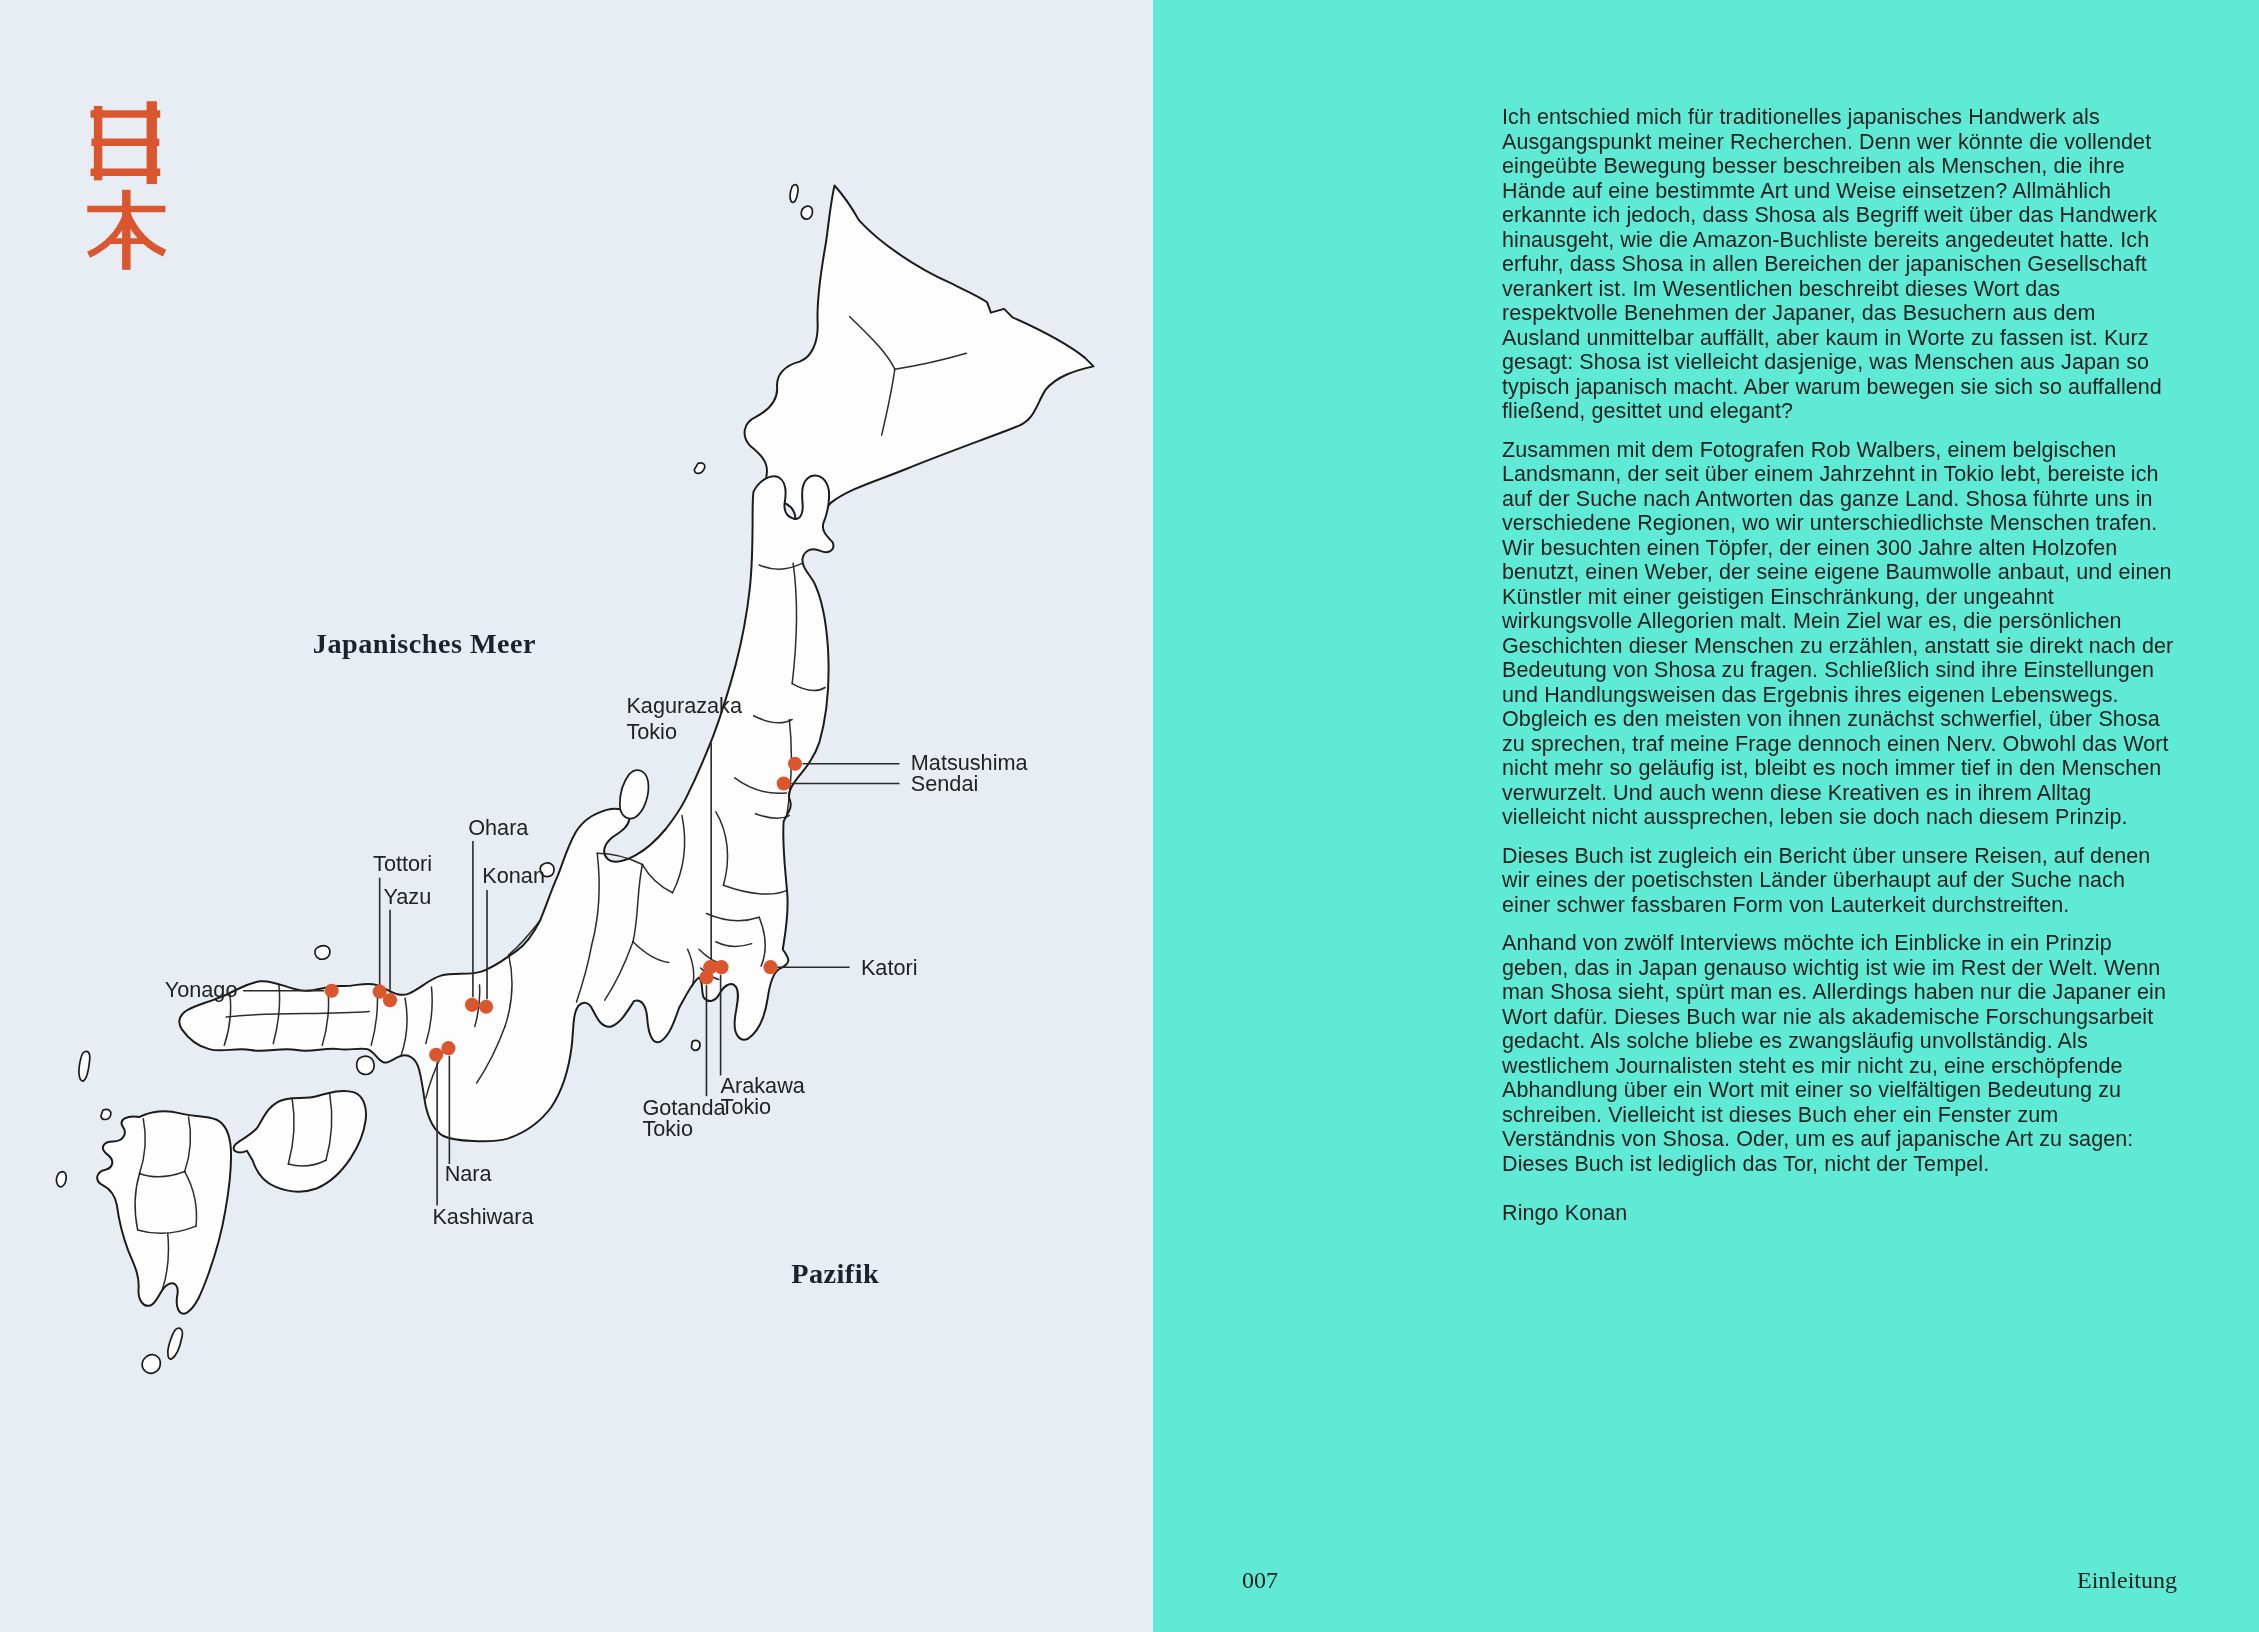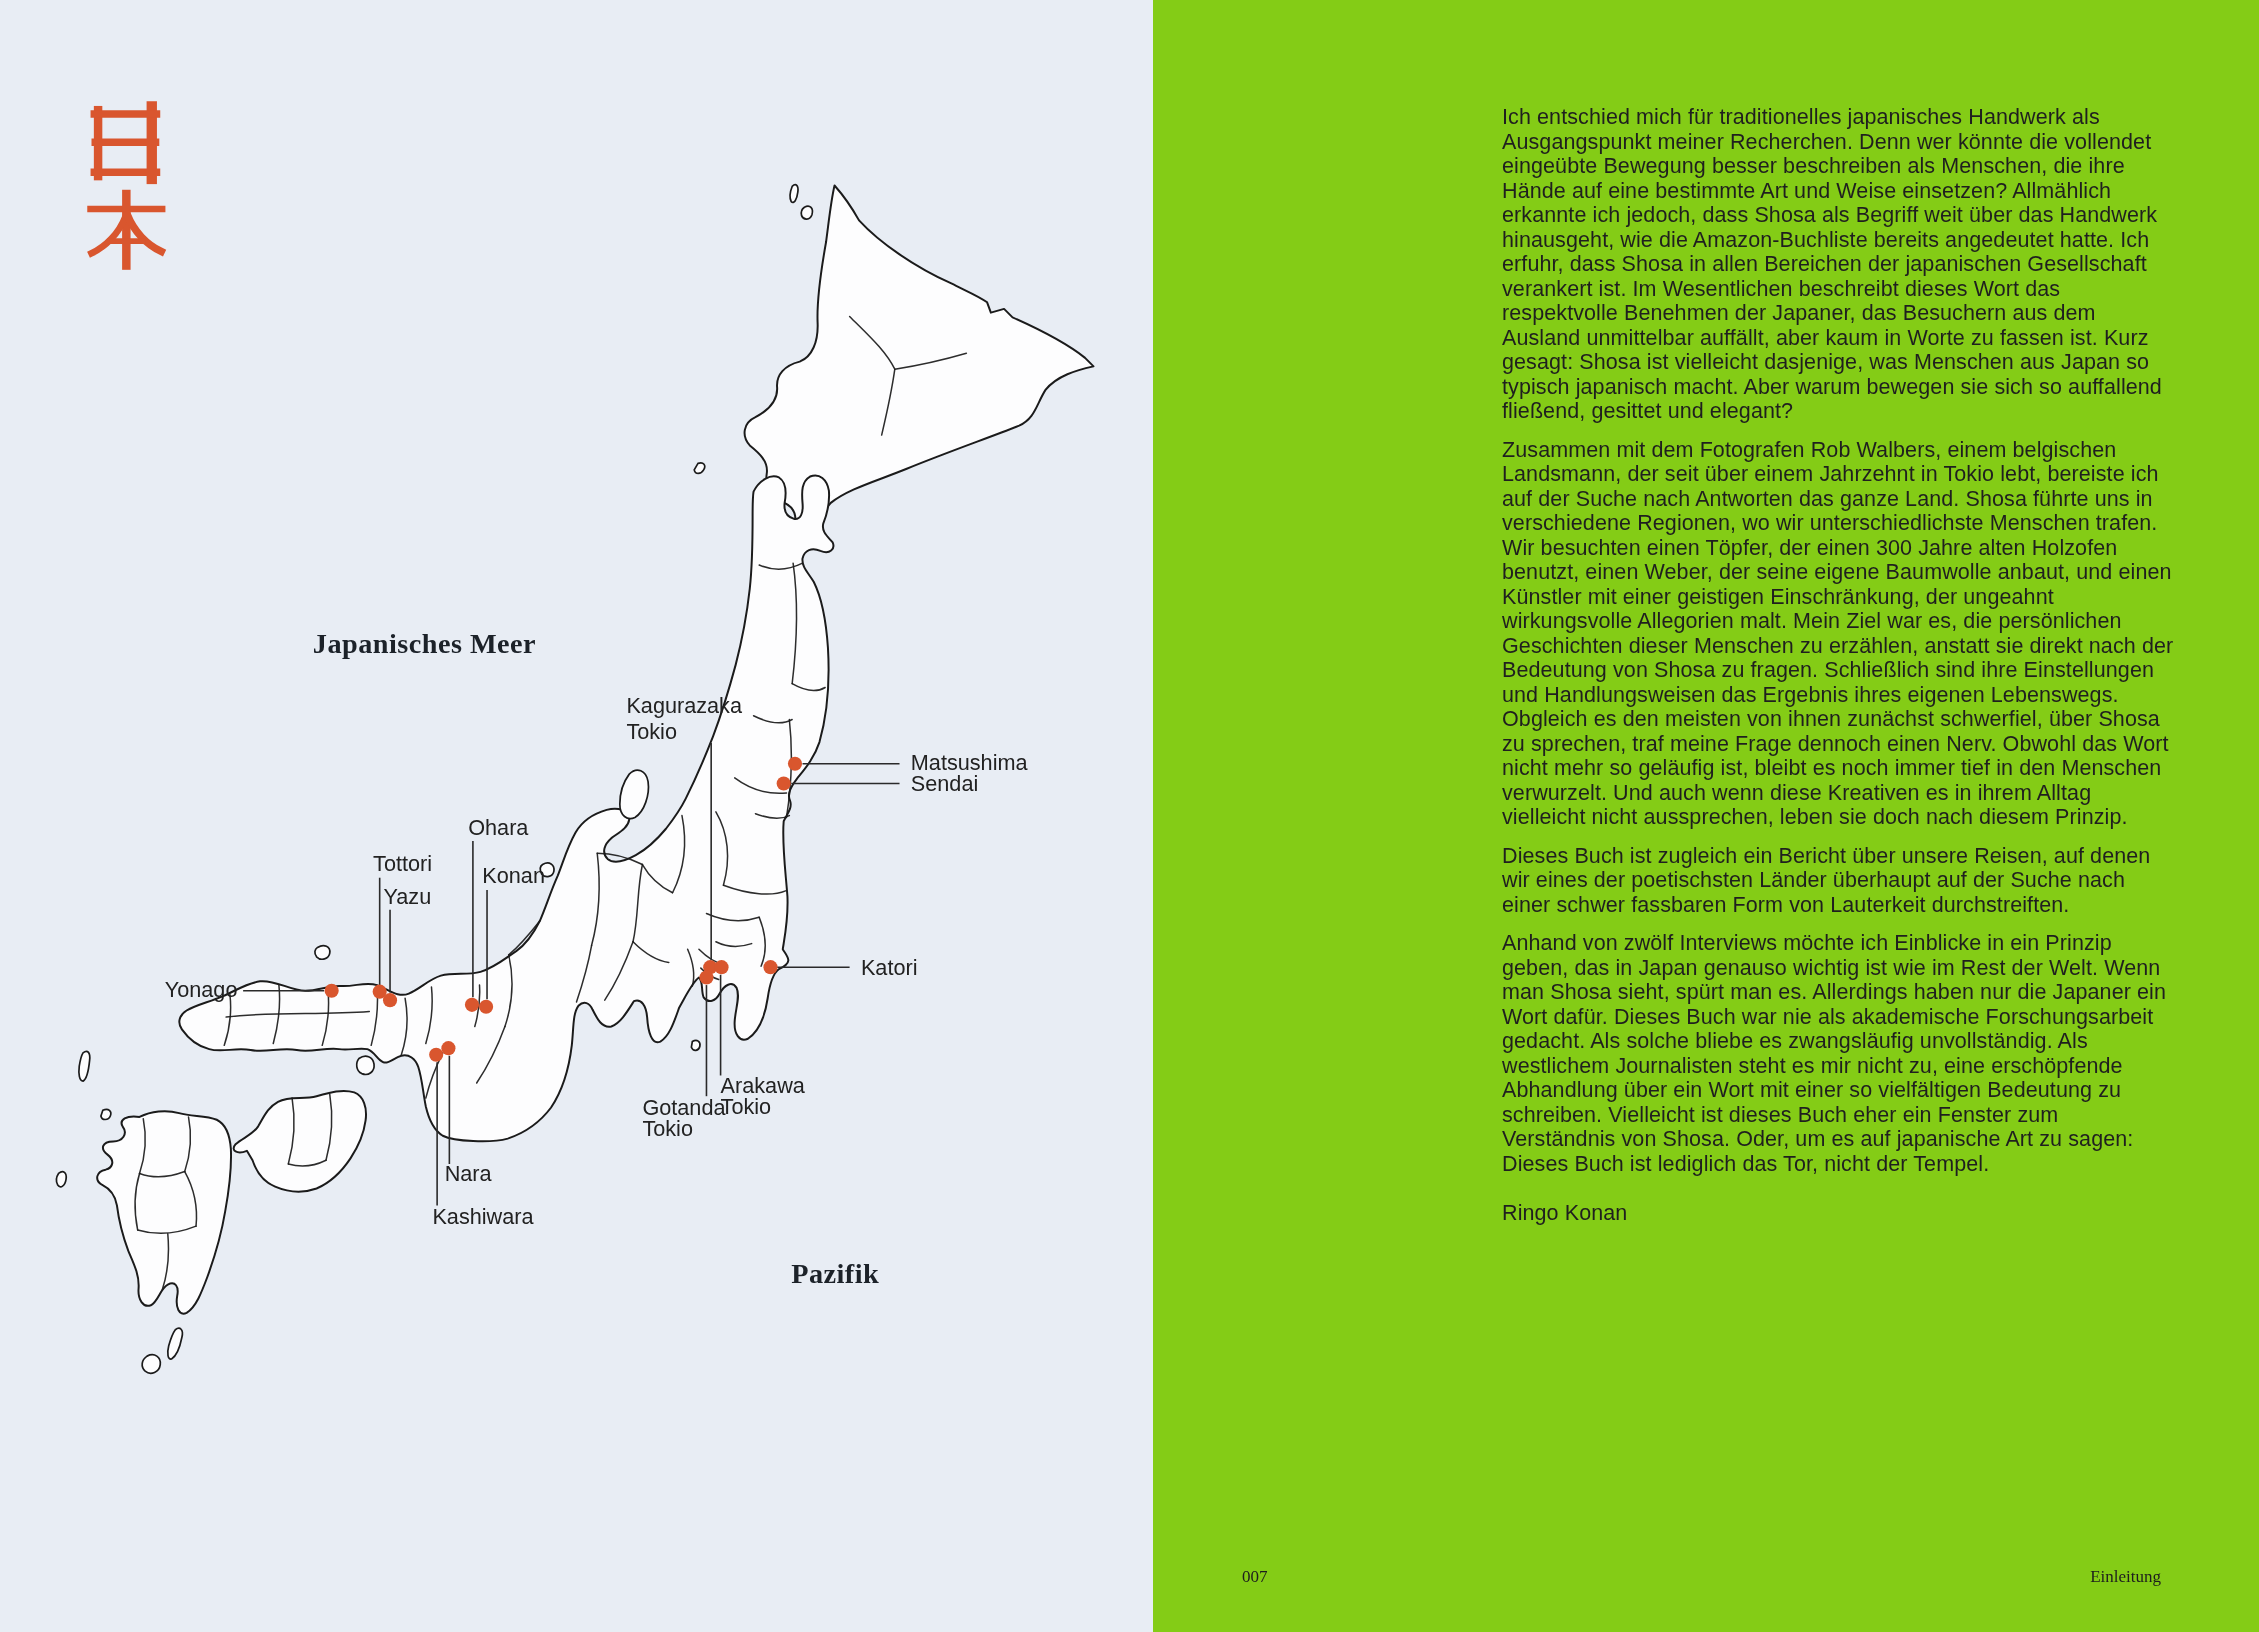--- a/index.html
+++ b/index.html
@@ -7,21 +7,21 @@
     width:2260px;height:1633px;overflow:hidden;display:flex;
     font-family:"Liberation Sans",sans-serif;
     background:#ffffff;
   }
   :root{ --accent:#d9562e; --left-bg:#e8edf4; --ink:#1f1f1f; --line:#222222; }
   .page-left{
     position:relative;width:1153px;height:1633px;background:var(--left-bg);
     flex:0 0 auto;
   }
   .page-right{
-    position:relative;width:1107px;height:1633px;background:#84cc16;
+    position:relative;width:1107px;height:1633px;background:#5eead4;
     flex:0 0 auto;
   }
   svg text{user-select:none;}
   .map-city{
     font-family:"Liberation Sans",sans-serif;
     font-size:23px;fill:#222222;
   }
   .map-sea{
     font-family:"Liberation Serif",serif;
     font-size:30px;font-weight:600;fill:#1c2229;letter-spacing:.5px;
@@ -33,22 +33,22 @@
   .islet{fill:#fdfdfe;stroke:#1b1b1b;stroke-width:1.8;}
   .kanji{stroke:var(--accent);fill:none;stroke-linecap:square;}
   .article{
     position:absolute;left:349px;top:105px;width:672px;
     color:var(--ink);
     font-size:21.5px;line-height:24.5px;letter-spacing:0.1px;
   }
   .article p{margin:0 0 14px 0;}
   .article p.sig{margin-top:24.5px;}
   .pfooter{
-    position:absolute;left:0;right:16px;top:1567px;height:38px;
-    font-family:"Liberation Serif",serif;font-size:17px;color:#1d1d1d;
+    position:absolute;left:0;right:0;top:1567px;height:38px;
+    font-family:"Liberation Serif",serif;font-size:24px;color:#1d1d1d;
   }
   .pfooter .pageno{position:absolute;left:89px;top:0;}
   .pfooter .section{position:absolute;right:83px;top:0;margin-left:20px;}
 </style>
 </head>
 <body>
 
 <section class="page-left">
   <svg viewBox="0 0 1224 1734" width="1153" height="1633">
 

